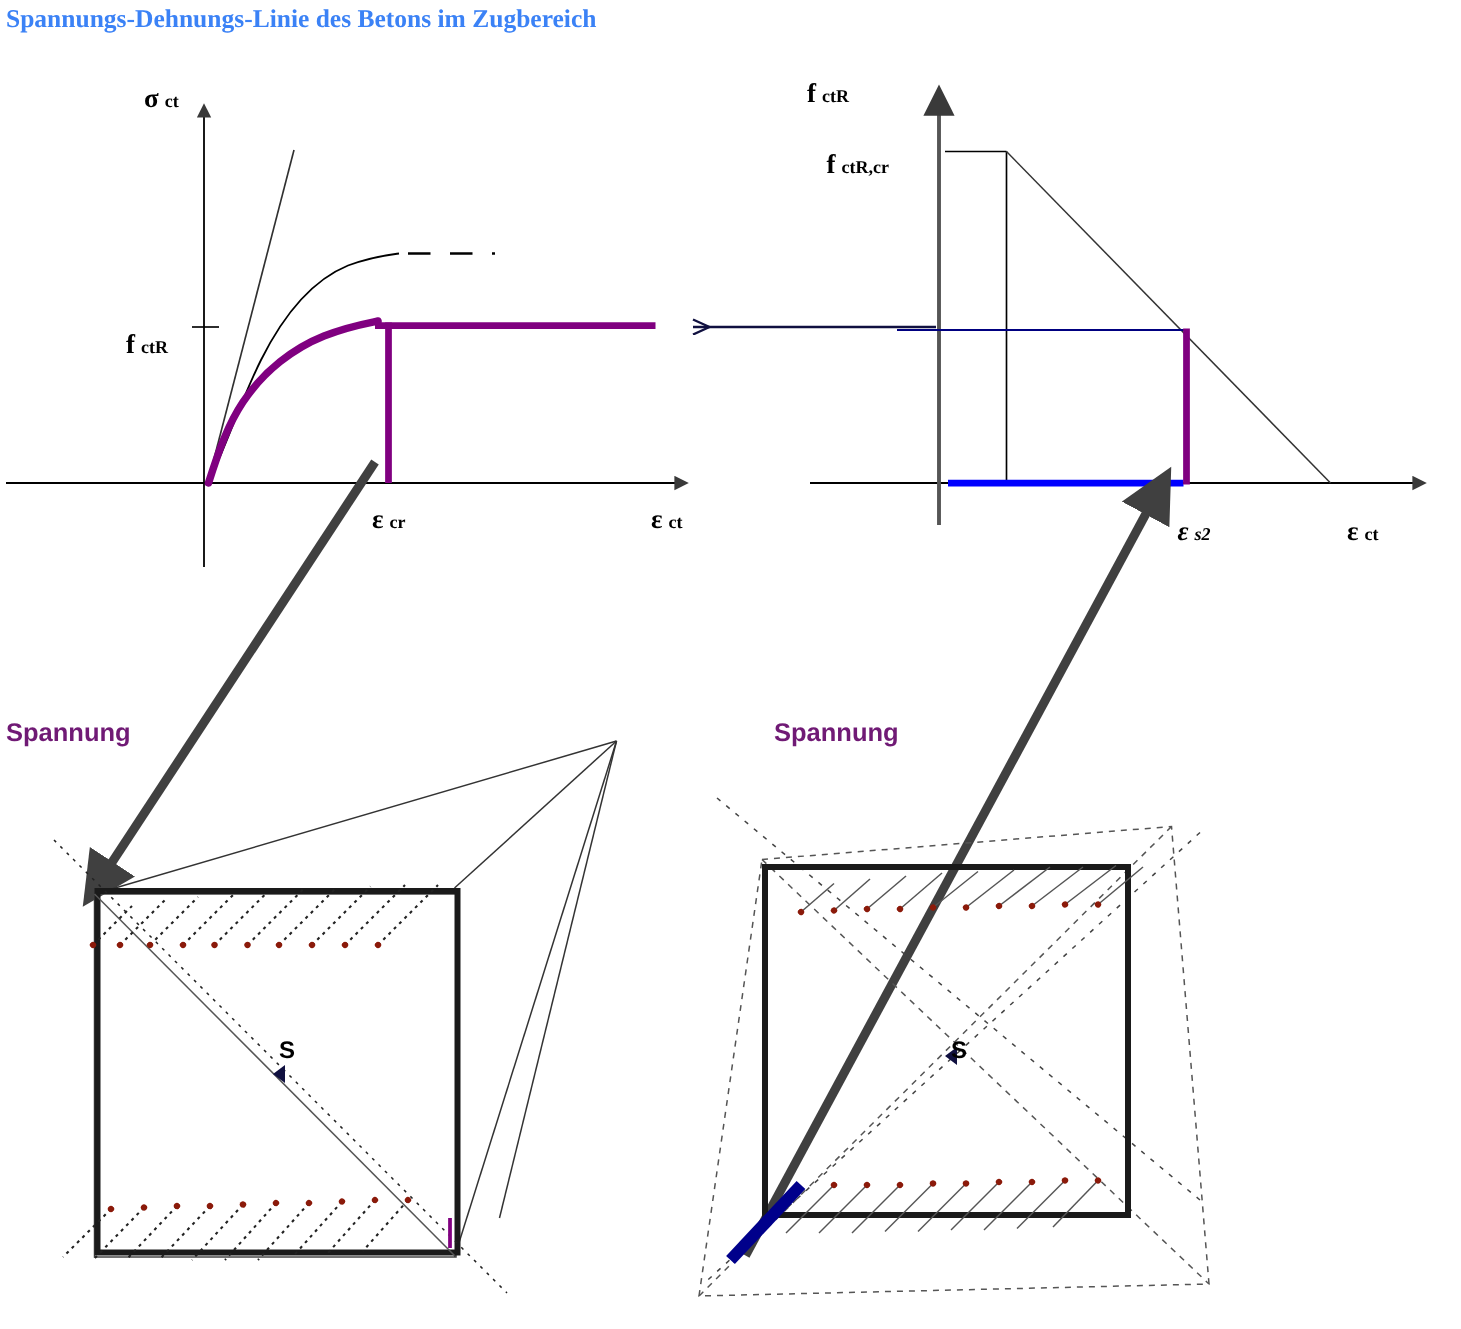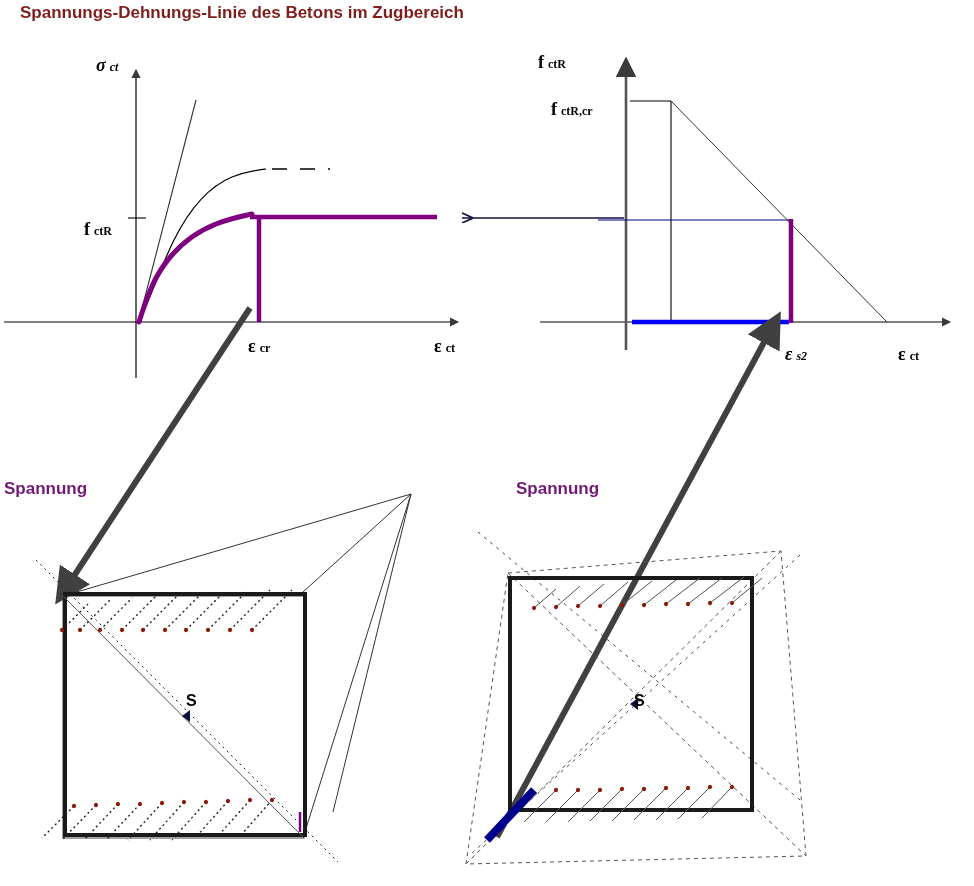--- a/index.html
+++ b/index.html
@@ -6,27 +6,26 @@
   body{
     width:974px;height:886px;position:relative;overflow:hidden;
     font-family:"Liberation Sans", sans-serif;
     color:#000000;
   }
   .canvas{position:absolute;left:0;top:0;width:974px;height:886px;}
   svg.layer{position:absolute;left:0;top:0;width:974px;height:886px;overflow:visible;}
 
   .title{
     position:absolute;
-    font-family:Liberation Sans, sans-serif;
+    font-family:Liberation Serif, serif;
     font-weight:bold;
     font-size:17px;
     line-height:21px;
-    color:#7f1d1d;
+    color:#3b82f6;
     white-space:pre-line;
-    margin-left:16px;
   }
   #title-left{left:4px;top:2px;width:470px;}
   #title-right{left:544px;top:2px;width:430px;}
 
   .section-label{
     position:absolute;
     font-family:"Liberation Sans", sans-serif;
     font-weight:bold;
     font-size:17px;
     color:#701a75;
@@ -39,21 +38,21 @@
     position:absolute;
     font-family:"Liberation Serif", serif;
     font-weight:bold;
     color:#000;
     white-space:nowrap;
   }
   .mlabel .base{font-size:18px;}
   .mlabel .sub{font-size:12px;font-weight:bold;}
   .mlabel .gap{display:inline-block;width:4px;}
 
-  #lbl-sigma-ct{left:96px;top:55px;font-style:italic;}
+  #lbl-sigma-ct{left:96px;top:55px;}
   #lbl-fctR-left{left:84px;top:219px;}
   #lbl-eps-cr{left:248px;top:336px;}
   #lbl-eps-ct-left{left:434px;top:336px;}
 
   #lbl-fctR-right{left:538px;top:52px;}
   #lbl-fctRcr-right{left:551px;top:99px;}
   #lbl-eps-s2{left:785px;top:344px;font-style:italic;}
   #lbl-eps-ct-right{left:898px;top:344px;}
 
   .cent-s{

